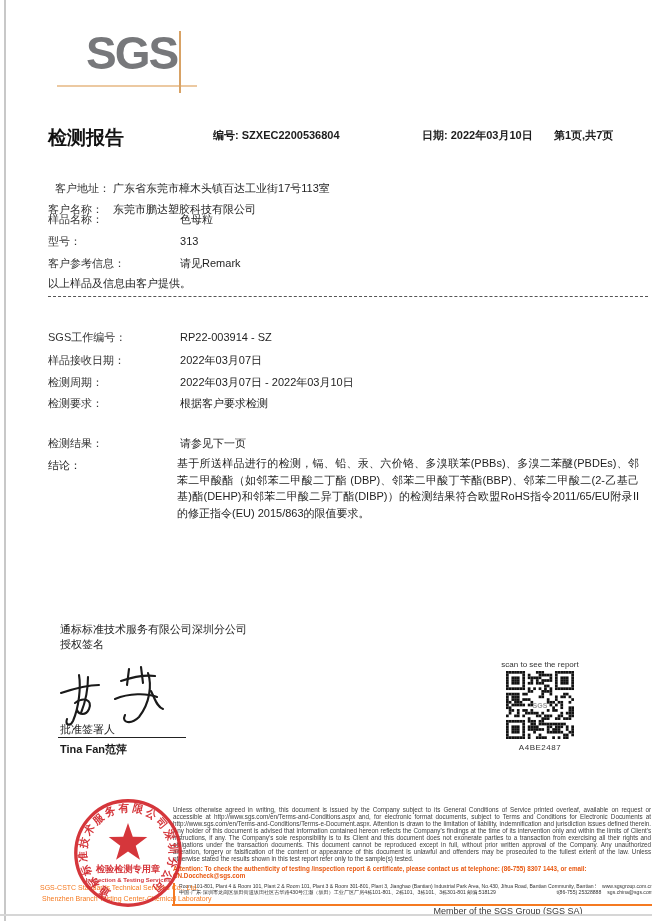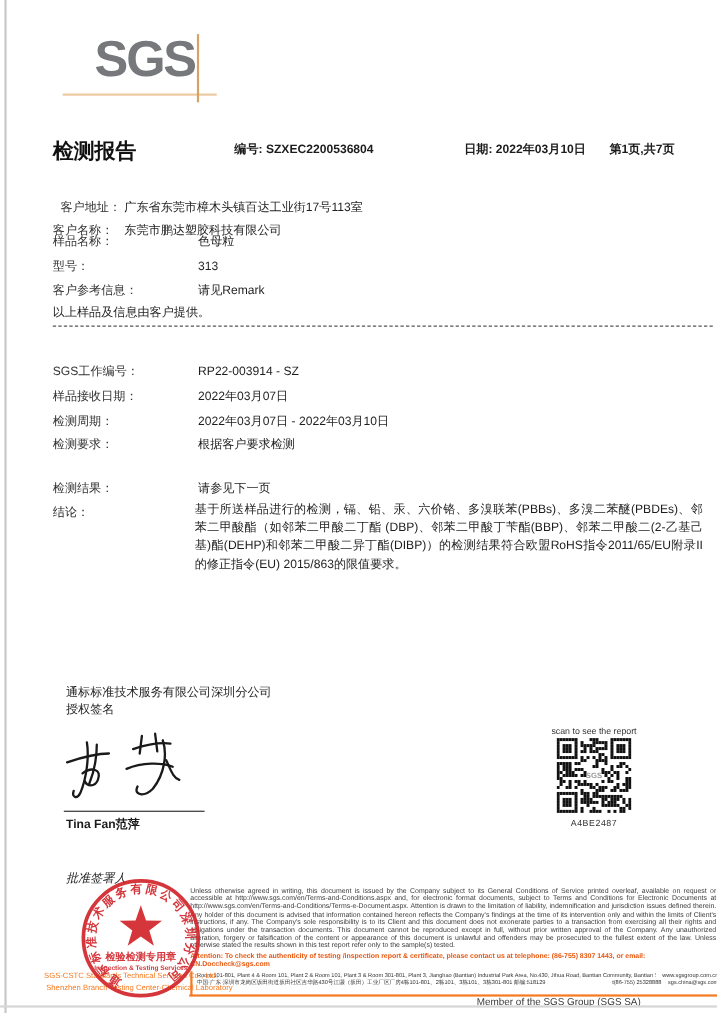--- a/index.html
+++ b/index.html
@@ -24,21 +24,21 @@
 
   .divider{left:48px;top:296px;width:600px;border-top:1px dashed #555;}
 
   .conc{left:177px;top:455px;width:462px;font-size:11px;line-height:16.5px;color:#1e1e1e;text-align:justify;}
 
   .sig-company{left:60px;top:622px;font-size:11px;color:#1e1e1e;}
   .sig-auth{left:60px;top:637px;font-size:11px;color:#1e1e1e;}
   .sig-svg{left:55px;top:663px;}
   .sig-line{left:58px;top:737px;width:128px;height:1px;background:#222;}
   .sig-name{left:60px;top:742px;font-size:11px;font-weight:600;color:#1b1b1b;text-align:right;}
-  .sig-role{left:60px;top:791px;font-size:11px;color:#1e1e1e;font-style:italic;}
+  .sig-role{left:60px;top:722px;font-size:11px;color:#1e1e1e;}
 
   .qr-wrap{left:492px;top:660px;width:96px;text-align:center;}
   .qr-caption{font-size:8px;color:#333;}
   .qr-box{margin:2px auto 0;width:68px;height:68px;}
   .qr-id{font-size:8px;color:#333;letter-spacing:.5px;}
 
   .stamp{left:70px;top:795px;opacity:.92;}
 
   .org1{left:40px;top:884px;font-size:7px;color:#f57a21;white-space:nowrap;}
   .org2{left:42px;top:895px;font-size:7px;color:#f57a21;white-space:nowrap;}

